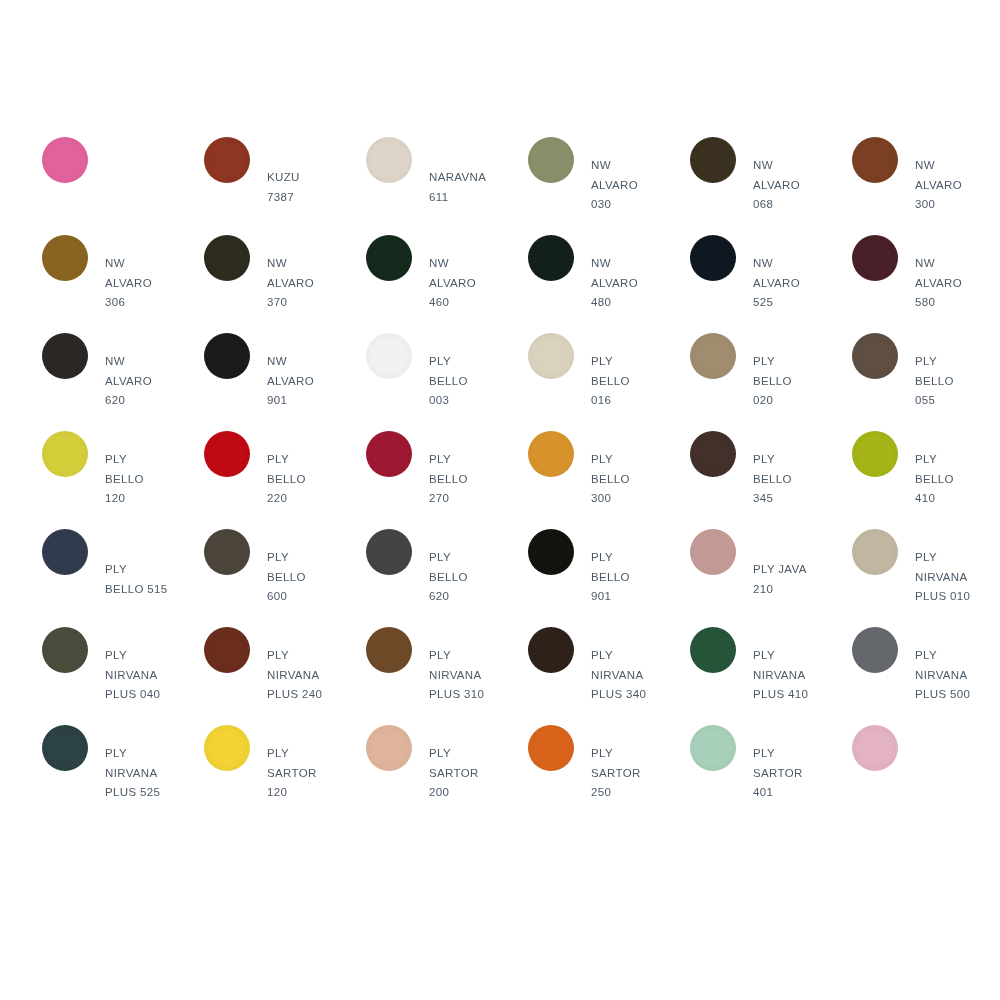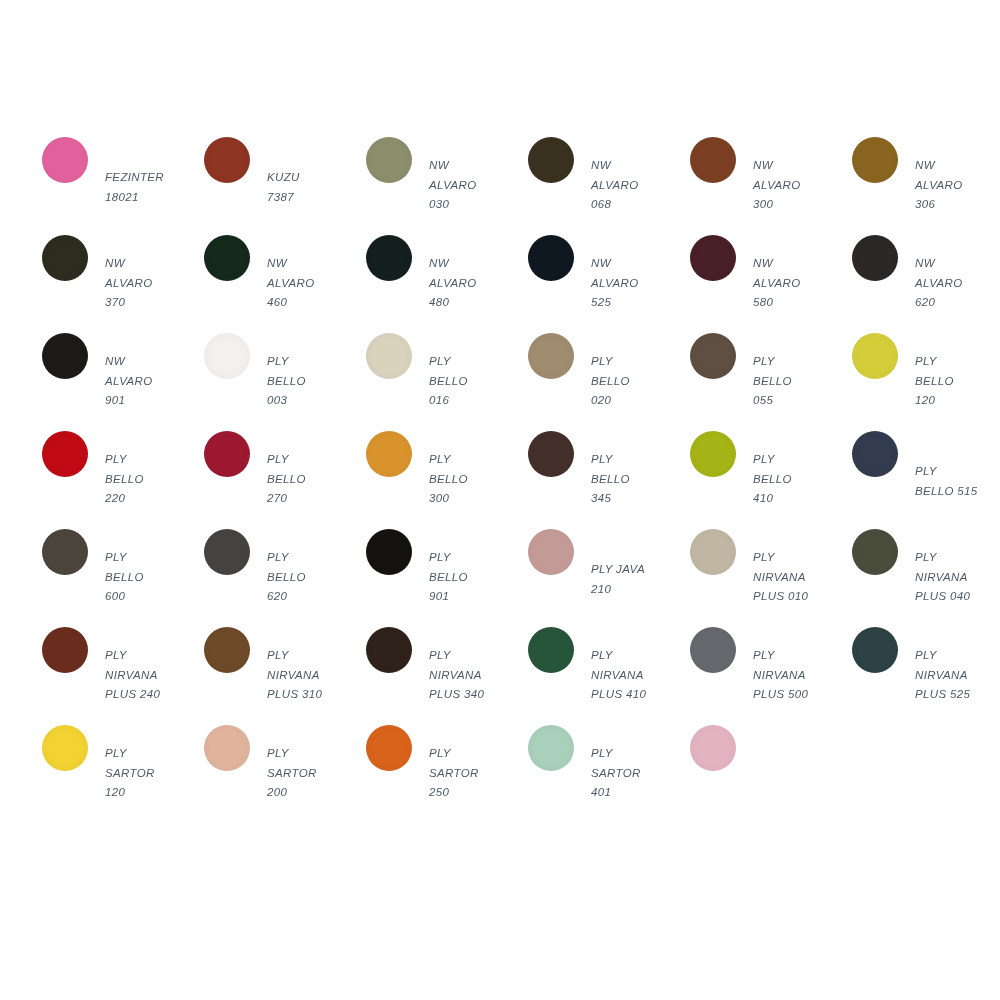--- a/index.html
+++ b/index.html
@@ -32,21 +32,20 @@
     align-content: start;
   }
 
   .swatch-cell {
     display: flex;
     flex-direction: row;
     align-items: center;
     gap: 0;
     height: 98px;
     box-sizing: border-box;
-    font-style: italic;
   }
   .swatch-cell.is-empty {
     visibility: hidden;
   }
 
   .swatch-dot {
     flex: 0 0 auto;
     width: 46px;
     height: 46px;
     border-radius: 50%;
@@ -76,28 +75,31 @@
   .swatch-cell.lines-2 .swatch-label { margin-top: 4px; }
   .swatch-cell.lines-3 .swatch-label { margin-top: -1px; }
 </style>
 </head>
 <body>
 
 <div id="swatch-sheet">
   <div id="swatch-grid">
       <div class="swatch-cell lines-2">
         <div class="swatch-dot" title="FEZINTER 18021" style="background: rgb(226, 98, 157);"></div>
-        <div class="swatch-label">FEZINTER
-18021</div>
       </div>
       <div class="swatch-cell lines-2">
         <div class="swatch-dot" title="KUZU 7387" style="background: rgb(142, 53, 35);"></div>
         <div class="swatch-label">KUZU
 7387</div>
       </div>
+      <div class="swatch-cell lines-2">
+        <div class="swatch-dot" title="NARAVNA 611" style="background: rgb(221, 213, 200);"></div>
+        <div class="swatch-label">NARAVNA
+611</div>
+      </div>
       <div class="swatch-cell lines-3">
         <div class="swatch-dot" title="NW ALVARO 030" style="background: rgb(139, 143, 107);"></div>
         <div class="swatch-label">NW
 ALVARO
 030</div>
       </div>
       <div class="swatch-cell lines-3">
         <div class="swatch-dot" title="NW ALVARO 068" style="background: rgb(59, 49, 33);"></div>
         <div class="swatch-label">NW
 ALVARO

